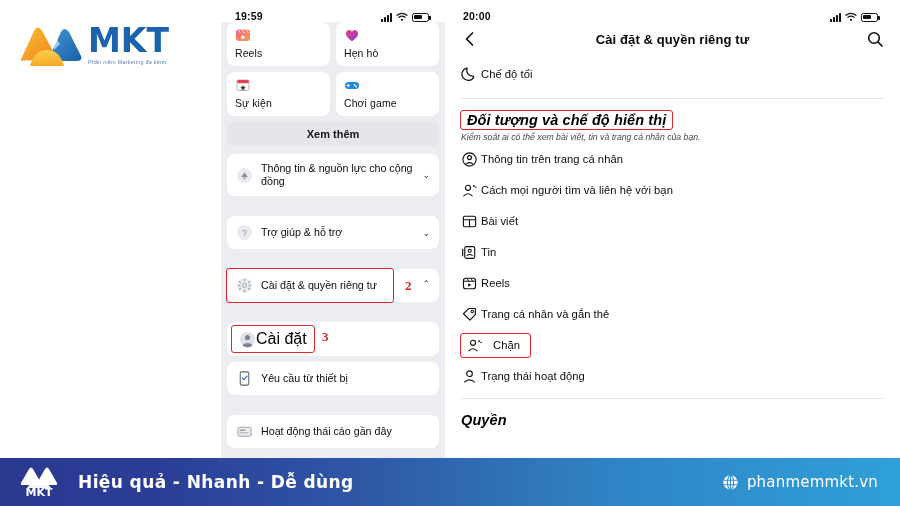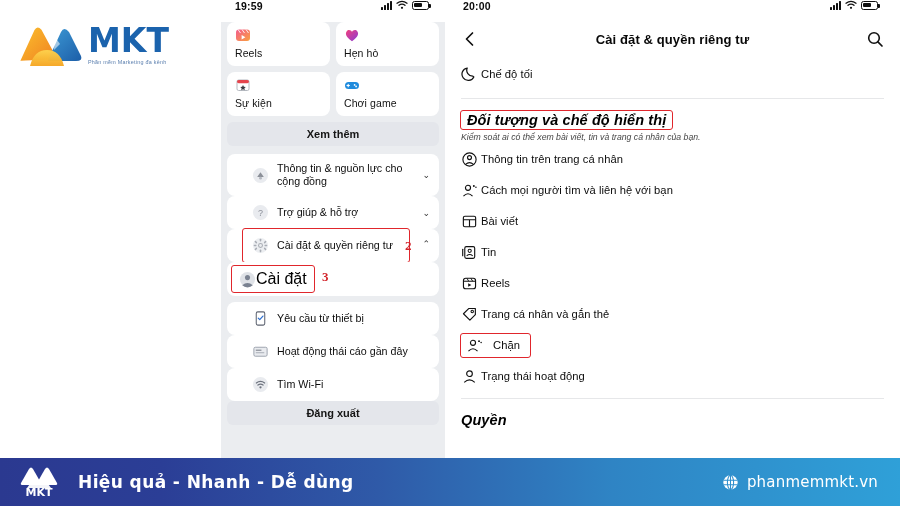--- a/index.html
+++ b/index.html
@@ -25,21 +25,21 @@
     font-size: 5.4px; color: #5b7fae; letter-spacing: 0.25px;
     margin-top: 1px; white-space: nowrap;
   }
 
   
   .phone { position: absolute; top: 0; overflow: hidden; }
   .phone-left  { left: 221px; width: 224px; height: 458px; background: #ebedf0; }
   .phone-right { left: 445px; width: 455px; height: 452px; background: #ffffff; }
 
   .statusbar {
-    height: 22px; display: flex; align-items: flex-start;
+    height: 22px; display: flex; align-items: flex-end;
     justify-content: space-between; padding: 0 16px 0 14px;
     background: #fff;
     gap: 29px;
   }
   .phone-left .statusbar { background: #ffffff; }
   .st-time { font-size: 10.5px; font-weight: bold; color: #0a0a0a; letter-spacing: .2px; }
   .st-icons { display: flex; align-items: center; gap: 4px; }
   .sig { display: flex; align-items: flex-end; gap: 1px; height: 9px; }
   .sig i { display: block; width: 2px; background: #111; border-radius: .5px; }
   .sig i:nth-child(1){height:3px} .sig i:nth-child(2){height:5px}
@@ -57,21 +57,21 @@
   }
   .minicard .mi { width: 16px; height: 16px; display: block; }
   .minicard .mt { font-size: 10.5px; color: #111; margin-top: 4px; letter-spacing: .1px; }
 
   .wide-btn {
     background: #e4e6eb; border-radius: 6px; height: 24px;
     display: flex; align-items: center; justify-content: center;
     font-size: 11px; font-weight: bold; color: #151515; margin-bottom: 8px;
   }
 
-  .lgroup { background: #fff; border-radius: 8px; margin-bottom: 0; padding-left: 16px; }
+  .lgroup { background: #fff; border-radius: 8px; margin-bottom: 20px; }
   .lrow {
     display: flex; align-items: center; gap: 8px;
     padding: 8px 9px; min-height: 33px; position: relative;
   }
   .lrow .ltxt { font-size: 10.7px; color: #0d0d0d; line-height: 13px; flex: 1; }
   .lrow .chev { font-size: 9px; color: #333; margin-left: auto; }
   .gicon { width: 17px; height: 17px; flex: none; }
 
   .hl-box { outline: 1.6px solid #e0262c; border-radius: 2px; }
   .marker { color: #d2232a; font-size: 13px; font-weight: bold; font-family: "Liberation Serif", serif; }

